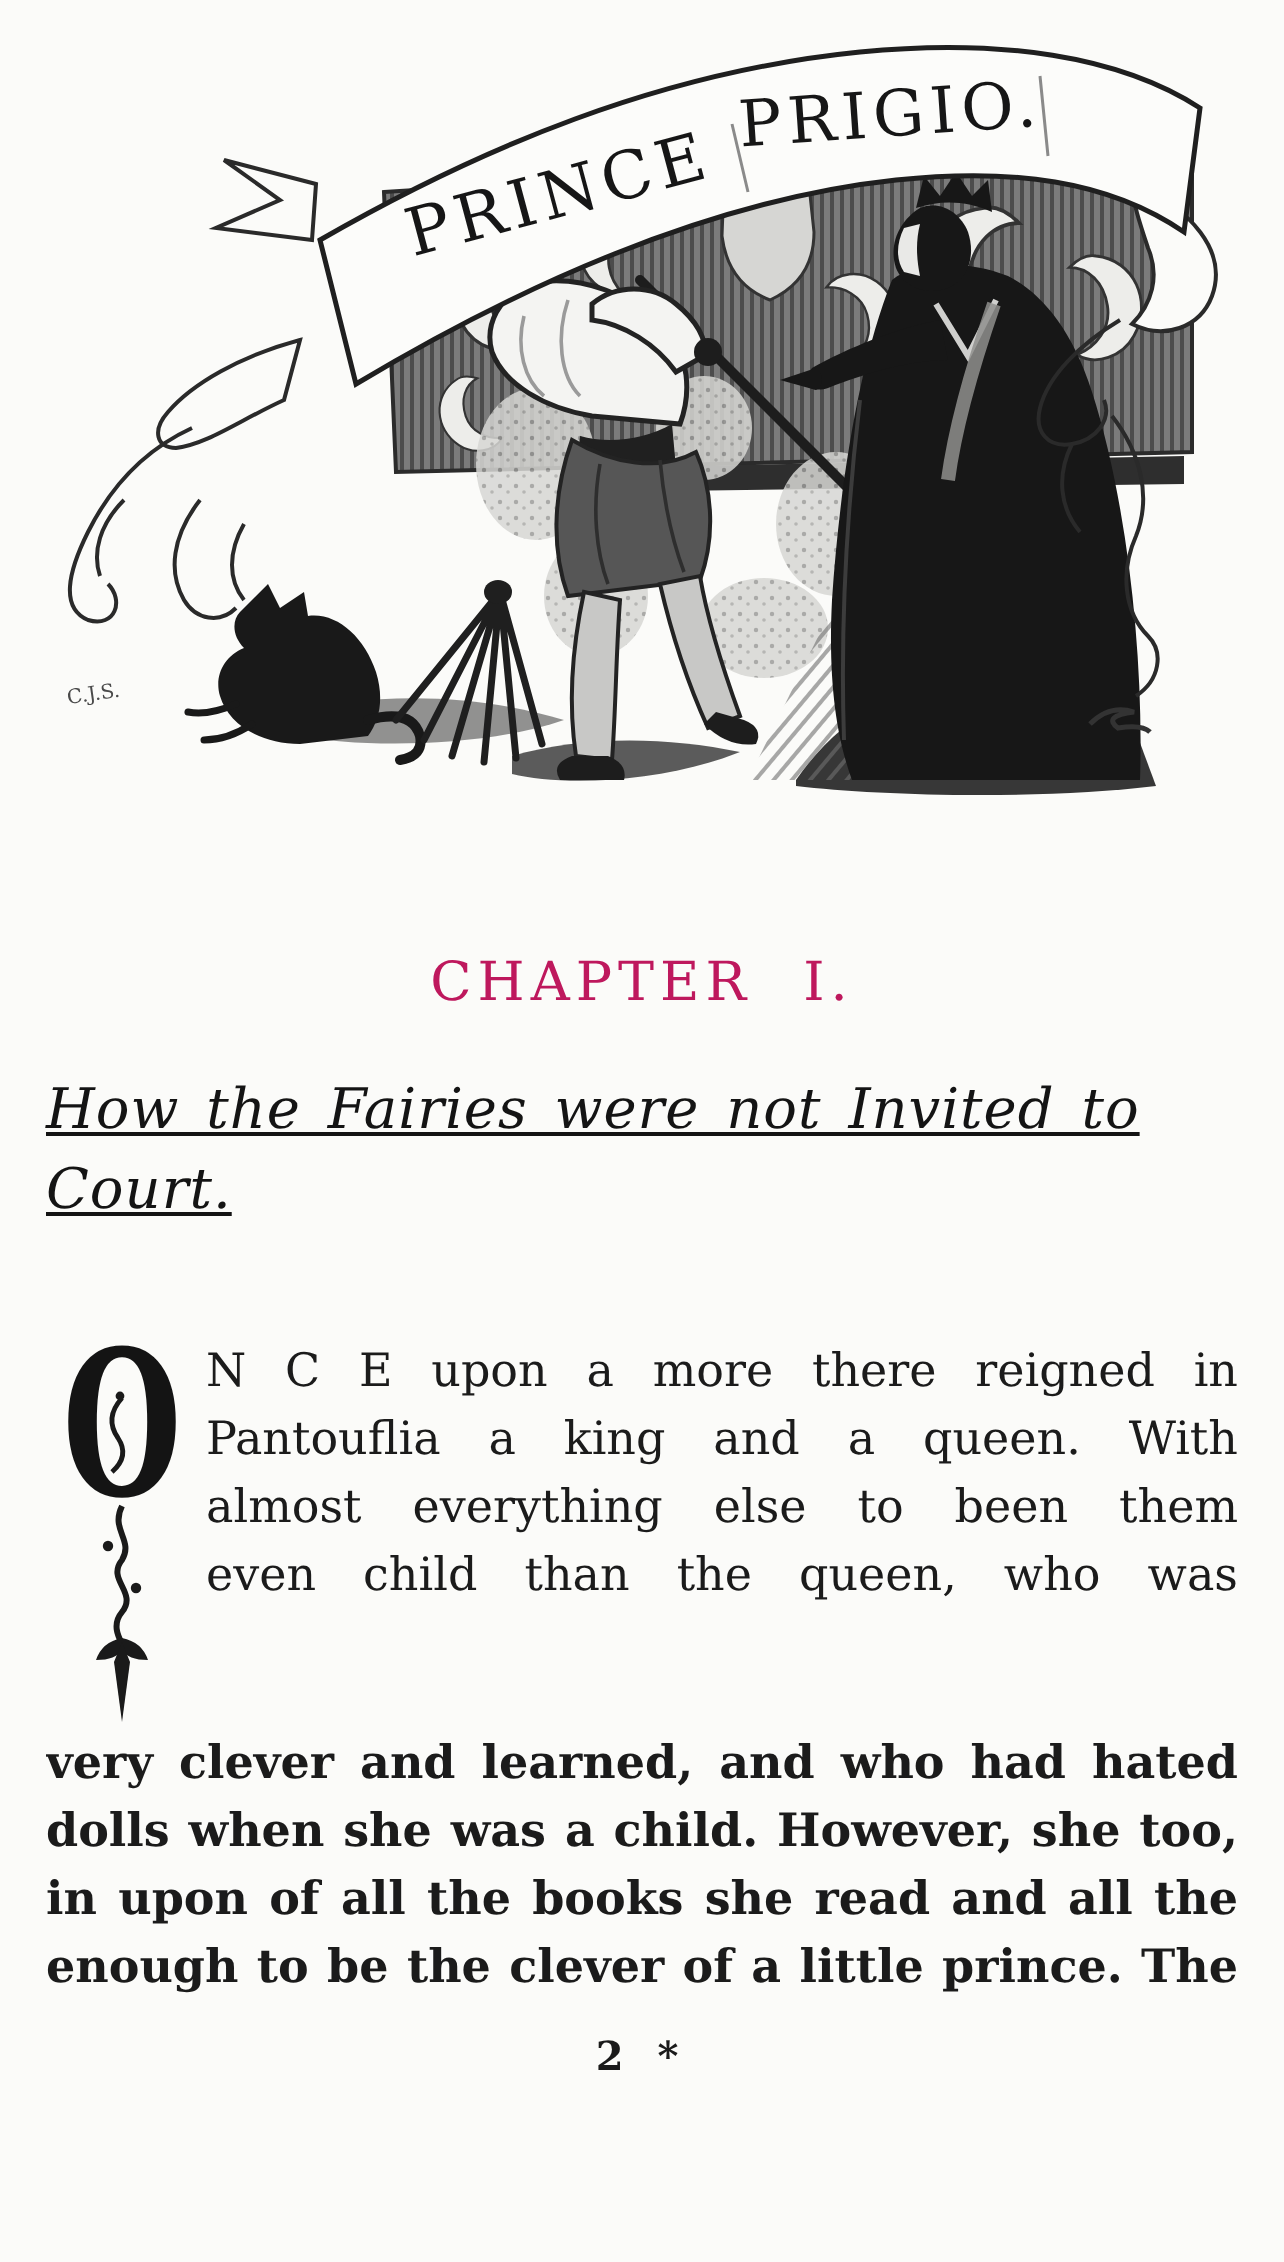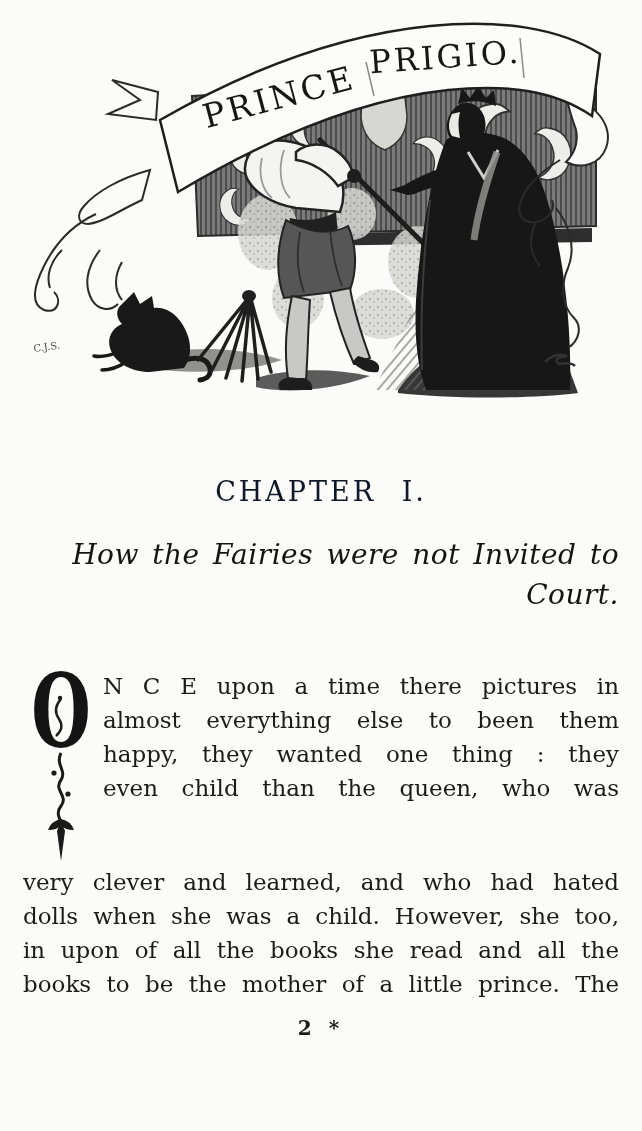--- a/index.html
+++ b/index.html
@@ -15,49 +15,50 @@
   .content { padding:0 23px; box-sizing:border-box; width:642px; }
 
   h1.chapter {
     margin:76px 0 0 0;
     text-align:center;
     font-size:27px;
     font-weight:normal;
     letter-spacing:3px;
     word-spacing:14px;
     line-height:32px;
-    color:#0f172a;
+    color:#be185d;
   }
   h2.subtitle {
     margin:27px 0 0 0;
-    text-align:right;
+    text-align:left;
     font-style:italic;
     font-weight:normal;
     font-size:28px;
     letter-spacing:0.5px;
     word-spacing:4px;
     line-height:40px;
     color:#141414;
+    text-decoration:underline;
   }
 
   .para-top { display:flex; margin-top:54px; }
   .dropcap-col { width:80px; flex:none; position:relative; }
   .dropcap-col svg { display:block; }
   .indent-col { flex:1; min-width:0; }
 
   .line {
     font-size:23px;
     line-height:34px;
     height:34px;
     text-align:justify;
     text-align-last:justify;
     overflow:hidden;
     white-space:normal;
   }
-  .full-lines { margin-top:0; }
+  .full-lines { margin-top:0;font-weight:bold; }
 
   .pagemark {
     text-align:center;
     margin-top:15px;
     font-size:20px;
     font-weight:bold;
     letter-spacing:5px;
     color:#1a1a1a;
   }
 </style>
@@ -191,29 +192,29 @@
             <circle cx="37" cy="29" r="2.2" fill="#1a1a1a" stroke="none"></circle>
             <path d="M38,84 C32,96 44,101 38,111 C30,121 46,127 38,137 C33,143 36,149 38,153" stroke-width="3"></path>
             <circle cx="31" cy="104" r="2.6" fill="#1a1a1a" stroke="none"></circle>
             <circle cx="45" cy="125" r="2.6" fill="#1a1a1a" stroke="none"></circle>
             <path d="M38,150 q-10,2 -13,11 q10,0 13,-5 M38,150 q10,2 13,11 q-10,0 -13,-5" fill="#1a1a1a" stroke="none"></path>
             <path d="M38,152 L34,162 L38,192 L42,162 Z" fill="#1a1a1a" stroke="none"></path>
           </g>
         </svg>
       </div>
       <div class="indent-col">
-        <div class="line">N C E upon a time there pictures in</div>
+        <div class="line">N C E upon a more there reigned in</div>
+        <div class="line">Pantouflia a king and a queen. With</div>
         <div class="line">almost everything else to been them</div>
-        <div class="line">happy, they wanted one thing : they</div>
         <div class="line">even child than the queen, who was</div>
       </div>
     </div>
 
     <div class="full-lines">
       <div class="line">very clever and learned, and who had hated</div>
       <div class="line">dolls when she was a child. However, she too,</div>
       <div class="line">in upon of all the books she read and all the</div>
-      <div class="line">books to be the mother of a little prince. The</div>
+      <div class="line">enough to be the clever of a little prince. The</div>
     </div>
 
     <div class="pagemark">2 *</div>
   </div>
 </div>
 
 </body></html>

